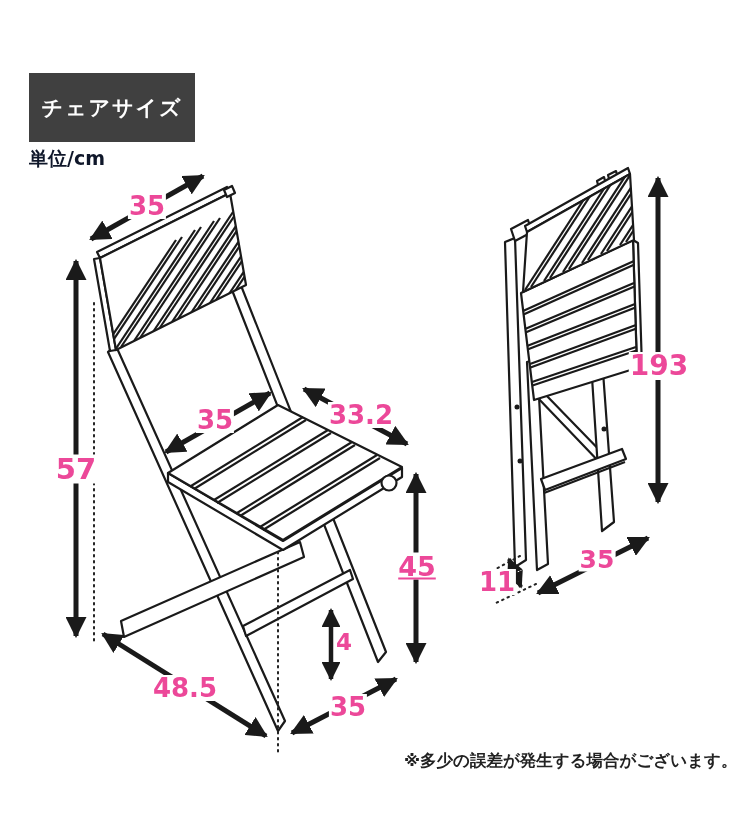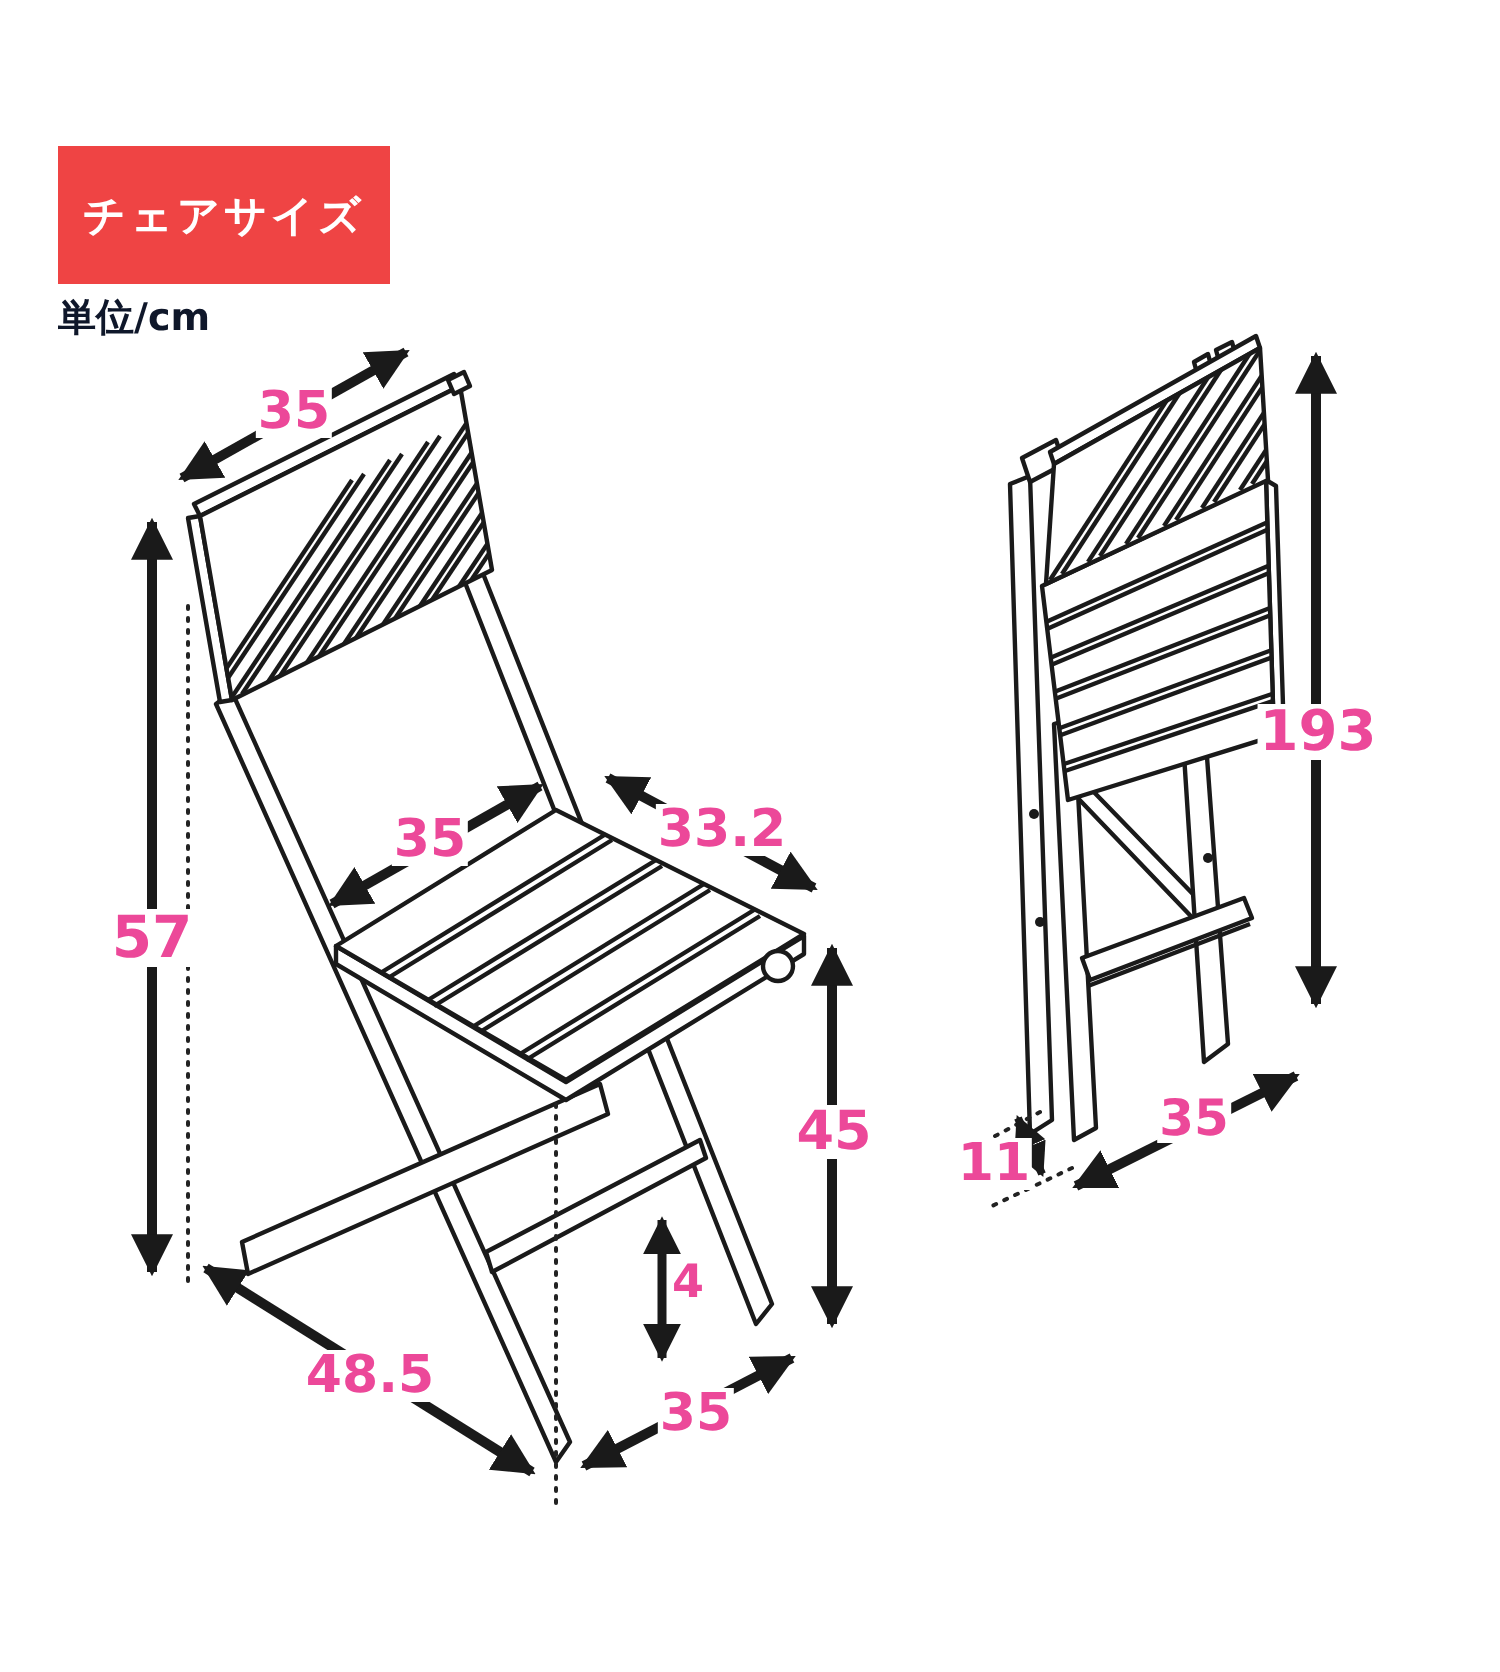--- a/index.html
+++ b/index.html
@@ -1,27 +1,27 @@
 <!DOCTYPE html>
 <html><head>
 <meta charset="utf-8">
 <style>
   html,body{margin:0;padding:0;background:#fff;}
   .page{position:relative;width:750px;height:836px;background:#fff;overflow:hidden;
         font-family:"DejaVu Sans","Liberation Sans",sans-serif;color:#111;}
-  .badge{position:absolute;left:29px;top:73px;width:166px;height:69px;background:#ef4444;
+  .badge{position:absolute;left:29px;top:73px;width:166px;height:69px;background:#404040;
          display:flex;align-items:center;justify-content:center;color:#fff;
          font-size:21px;font-weight:bold;letter-spacing:2px;}
   .unit{position:absolute;left:29px;top:146px;font-size:19px;font-weight:bold;color:#0f172a;}
   .note{position:absolute;left:404px;top:750px;font-size:16.5px;font-weight:600;color:#222;
         white-space:nowrap;}
   svg{position:absolute;left:0;top:0;}
   .dim{position:absolute;transform:translate(-50%,-50%);background:#fff;line-height:1;
        font-weight:bold;color:#ec4899;padding:0 1px;white-space:nowrap;}
-  .f26{font-size:26px;} .f29{font-size:29px;} .f27{font-size:27px;} .f28{font-size:28px;}
+  .f26{font-size:26px;} .f29{font-size:29px;} .f27{font-size:27px;text-decoration:underline;} .f28{font-size:28px;}
   .f25{font-size:25px;} .f23{font-size:23px;} .f22{font-size:26px;}
 </style>
 </head>
 <body>
 
 <div class="page">
 
   <div class="badge">
     <span>チェアサイズ</span>
   </div>
@@ -163,13 +163,14 @@
   <span class="dim f26" style="left:215px;top:420px;">35</span>
   <span class="dim f26" style="left:361px;top:415px;">33.2</span>
   <span class="dim f27" style="left:417px;top:566px;">45</span>
   <span class="dim f23" style="left:344px;top:642px;">4</span>
   <span class="dim f26" style="left:185px;top:688px;">48.5</span>
   <span class="dim f26" style="left:348px;top:707px;">35</span>
   <span class="dim f28" style="left:659px;top:366px;">193</span>
   <span class="dim f25" style="left:597px;top:559px;">35</span>
   <span class="dim f22" style="left:497px;top:582px;">11</span>
 
+  <div class="note">※多少の誤差が発生する場合がございます。</div>
 </div>
 
 </body></html>

